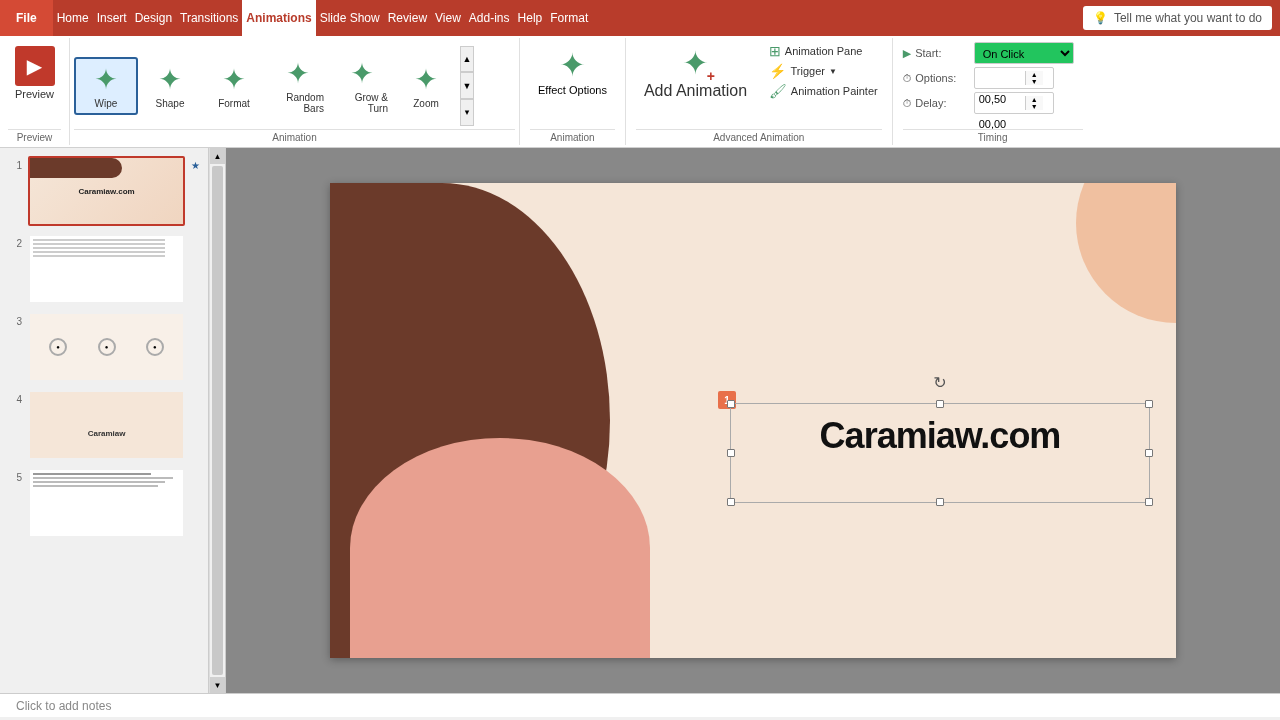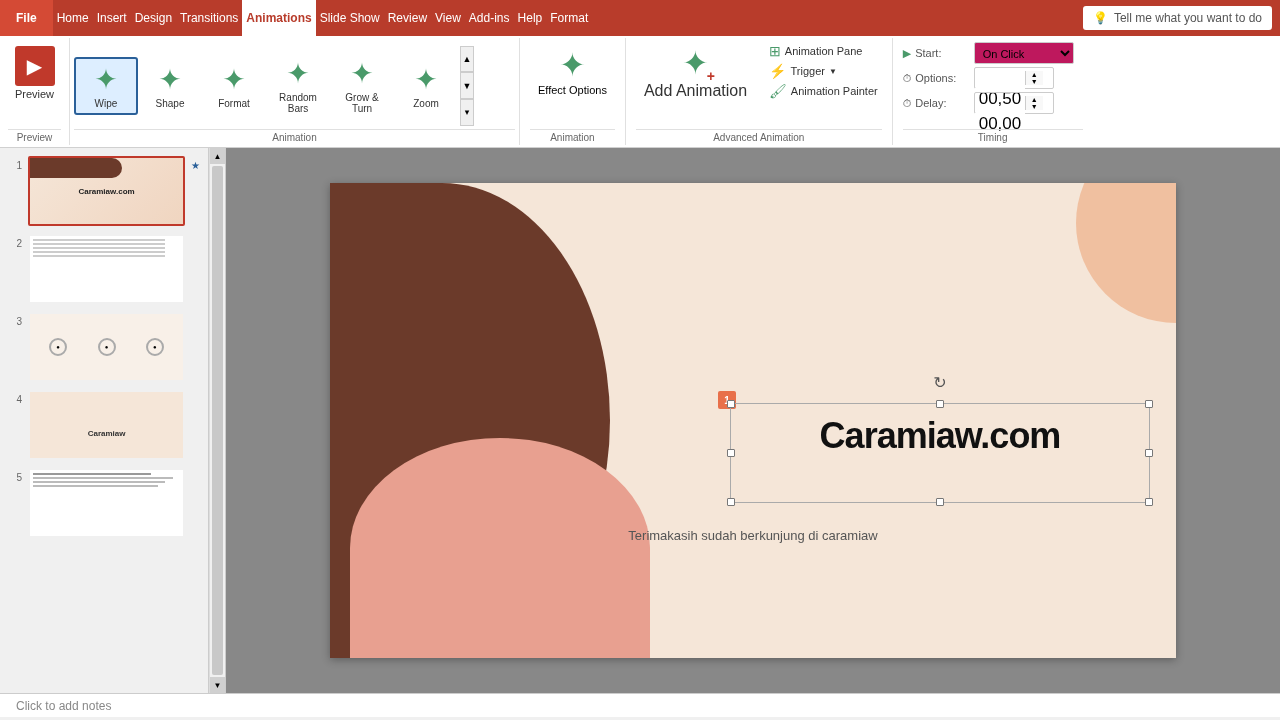--- a/index.html
+++ b/index.html
@@ -104,21 +104,21 @@
       border-radius: 3px;
       border: 2px solid transparent;
     }
     .anim-item.selected {
       border: 2px solid #2a6099;
       background: #ddeeff;
     }
     .anim-label {
       font-size: 10px;
       color: #333;
-      text-align: center;
+      text-align: right;
       margin-top: 2px;
     }
     .gallery-scroll-btn {
       width: 14px;
       height: 28px;
       background: #f0f0f0;
       border: 1px solid #ccc;
       cursor: pointer;
       display: flex;
       align-items: center;
@@ -213,36 +213,36 @@
       align-items: center;
       gap: 4px;
     }
     .timing-select {
       border: 1px solid #ccc;
       border-radius: 2px;
       padding: 4px 4px;
       font-size: 11px;
       height: 22px;
       width: 100px;
-      background: #be185d;
+      background: #22c55e;
     }
     .timing-spinner {
       display: flex;
       align-items: center;
       border: 1px solid #ccc;
       border-radius: 2px;
       width: 80px;
       height: 22px;
     }
     .timing-input {
       border: none;
       outline: none;
       width: 50px;
       padding: 1px 4px;
-      font-size: 17px;
+      font-size: 11px;
       margin-top: 42px;
     }
     .timing-spinners {
       display: flex;
       flex-direction: column;
       width: 18px;
       border-left: 1px solid #ccc;
     }
     .spin-btn {
       flex: 1;
@@ -753,21 +753,20 @@
           <div class="handle tr"></div>
           <div class="handle ml"></div>
           <div class="handle mr"></div>
           <div class="handle bl"></div>
           <div class="handle bm"></div>
           <div class="handle br"></div>
         </div>
         <div class="slide-title-text">Caramiaw.com</div>
       </div>
 
-      <div style="position:absolute;top:345px;left:0;right:0;text-align:center;font-size:13px;color:#555;">Terimakasih sudah berkunjung di caramiaw</div>
 
     </div>
   </div>
 
 </div>
 
 <div class="notes-area">
   <span>Click to add notes</span>
 </div>
 

